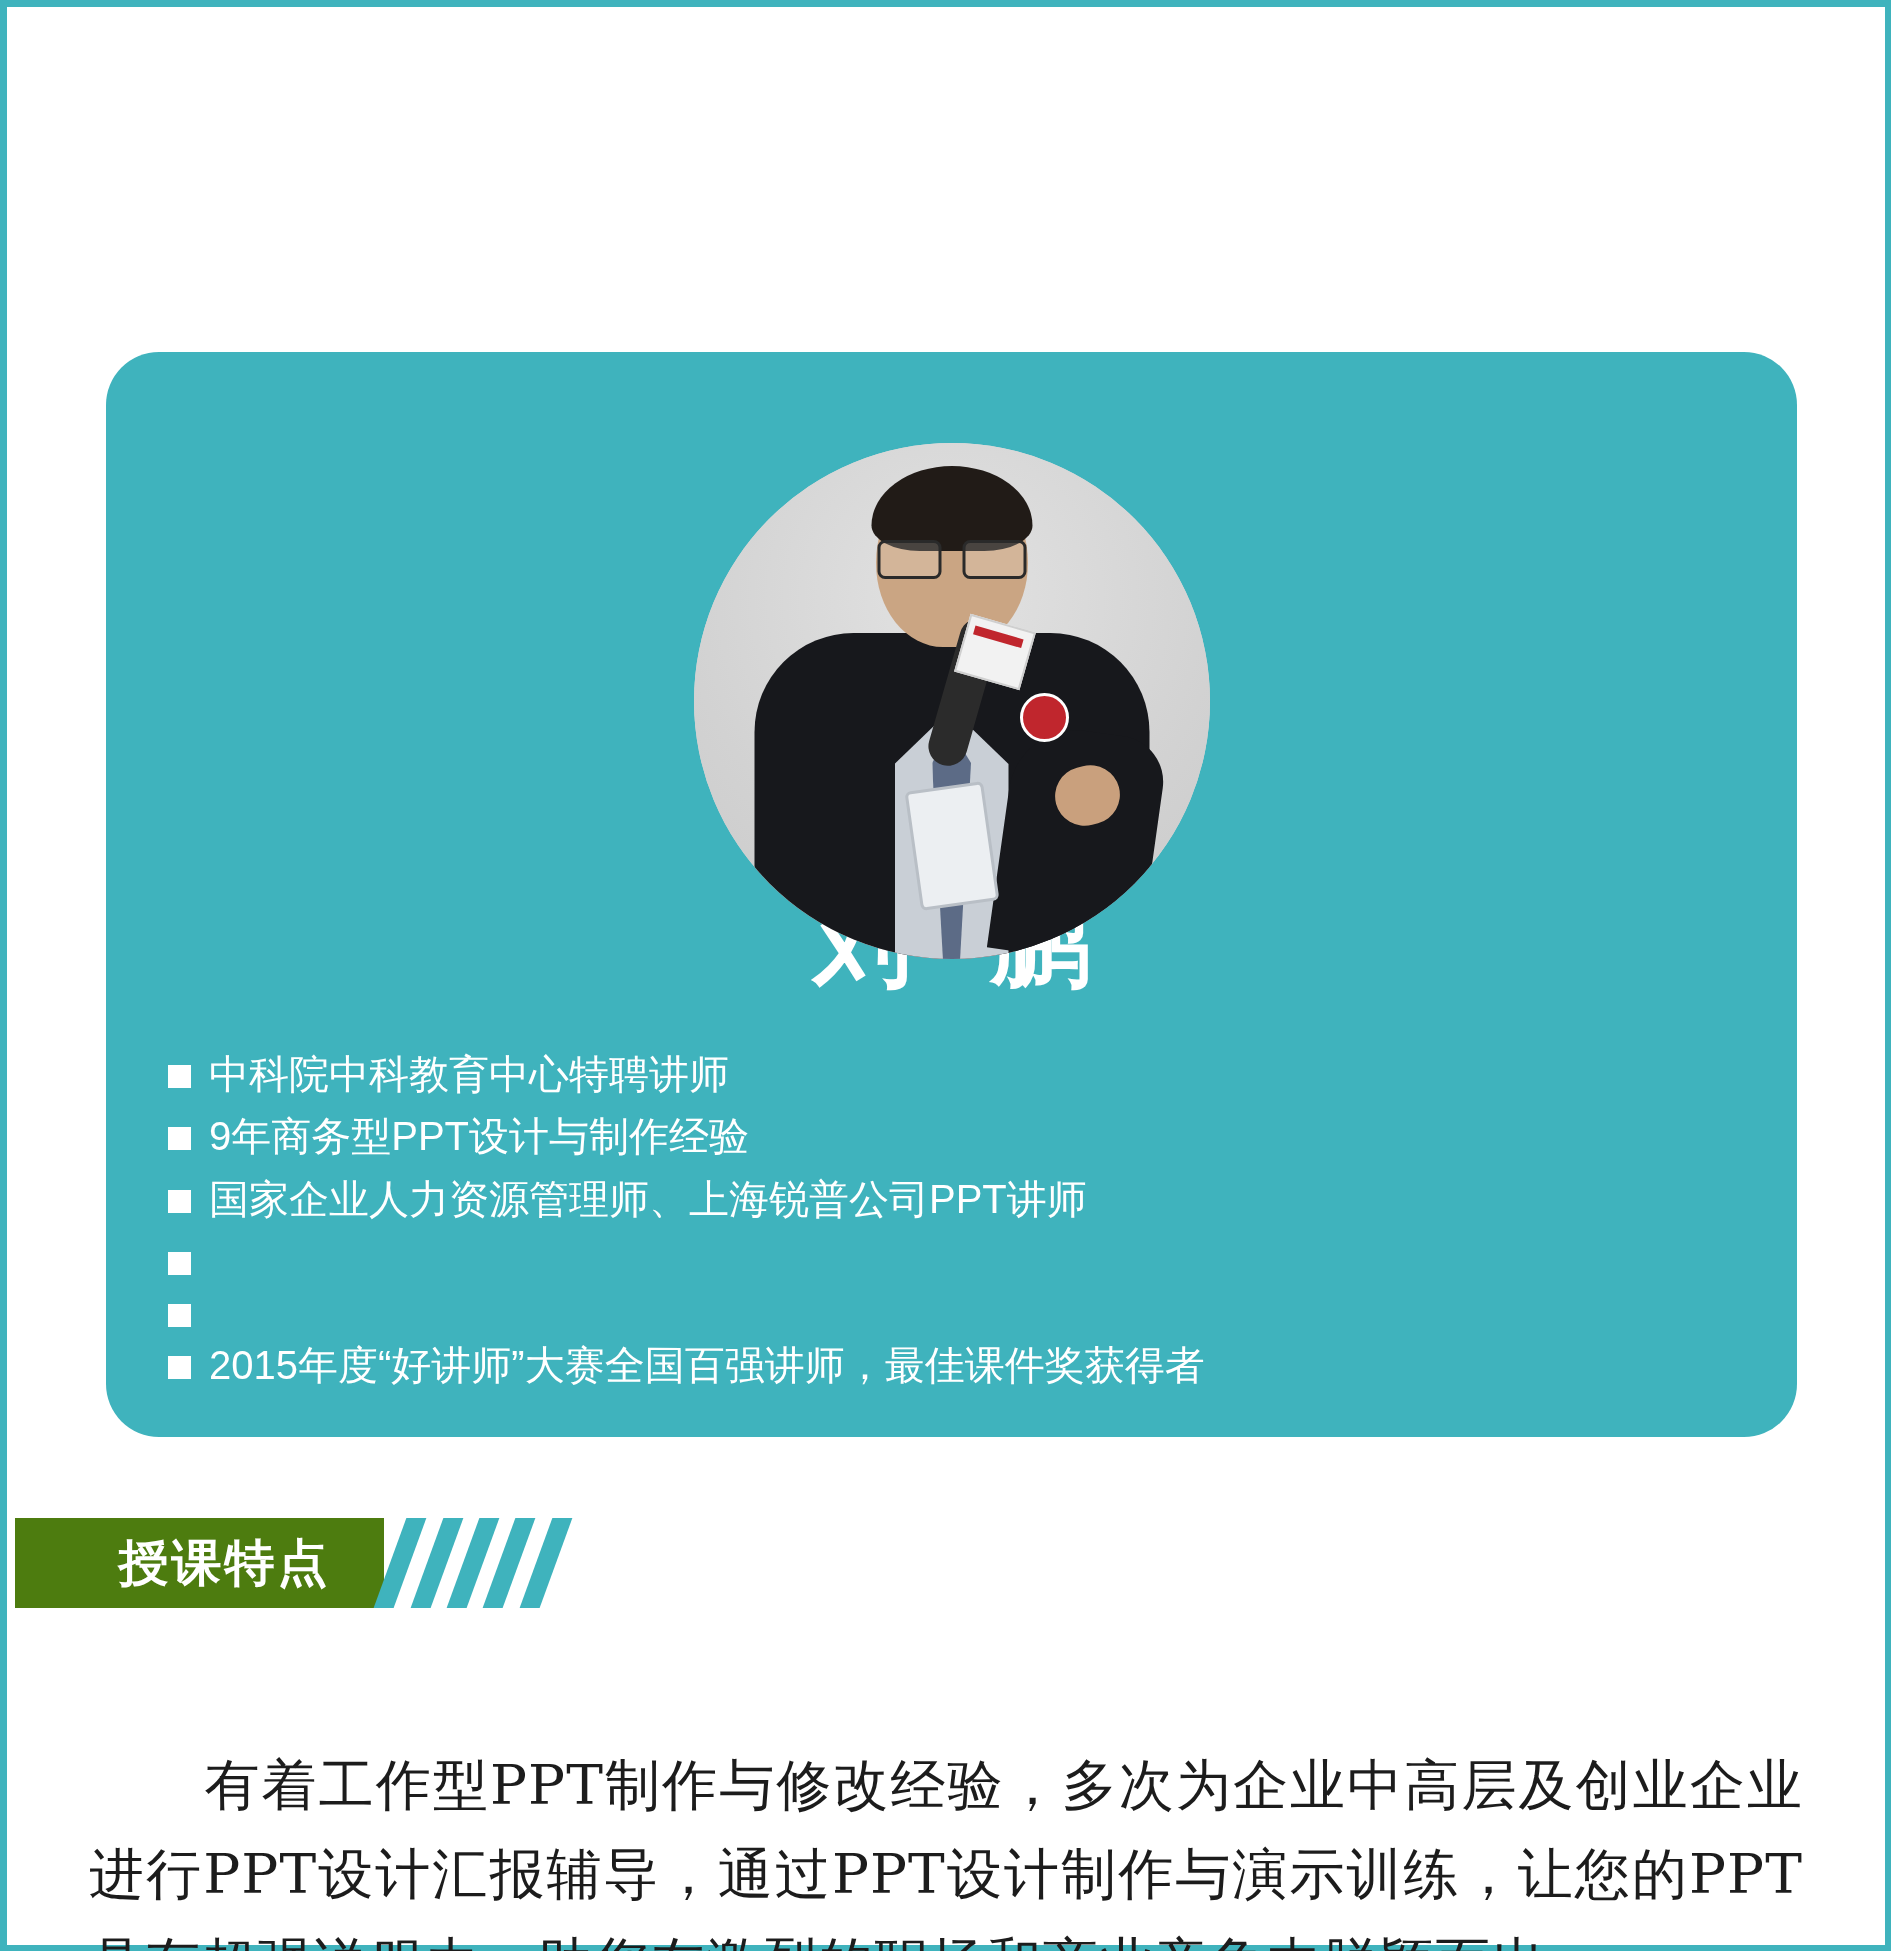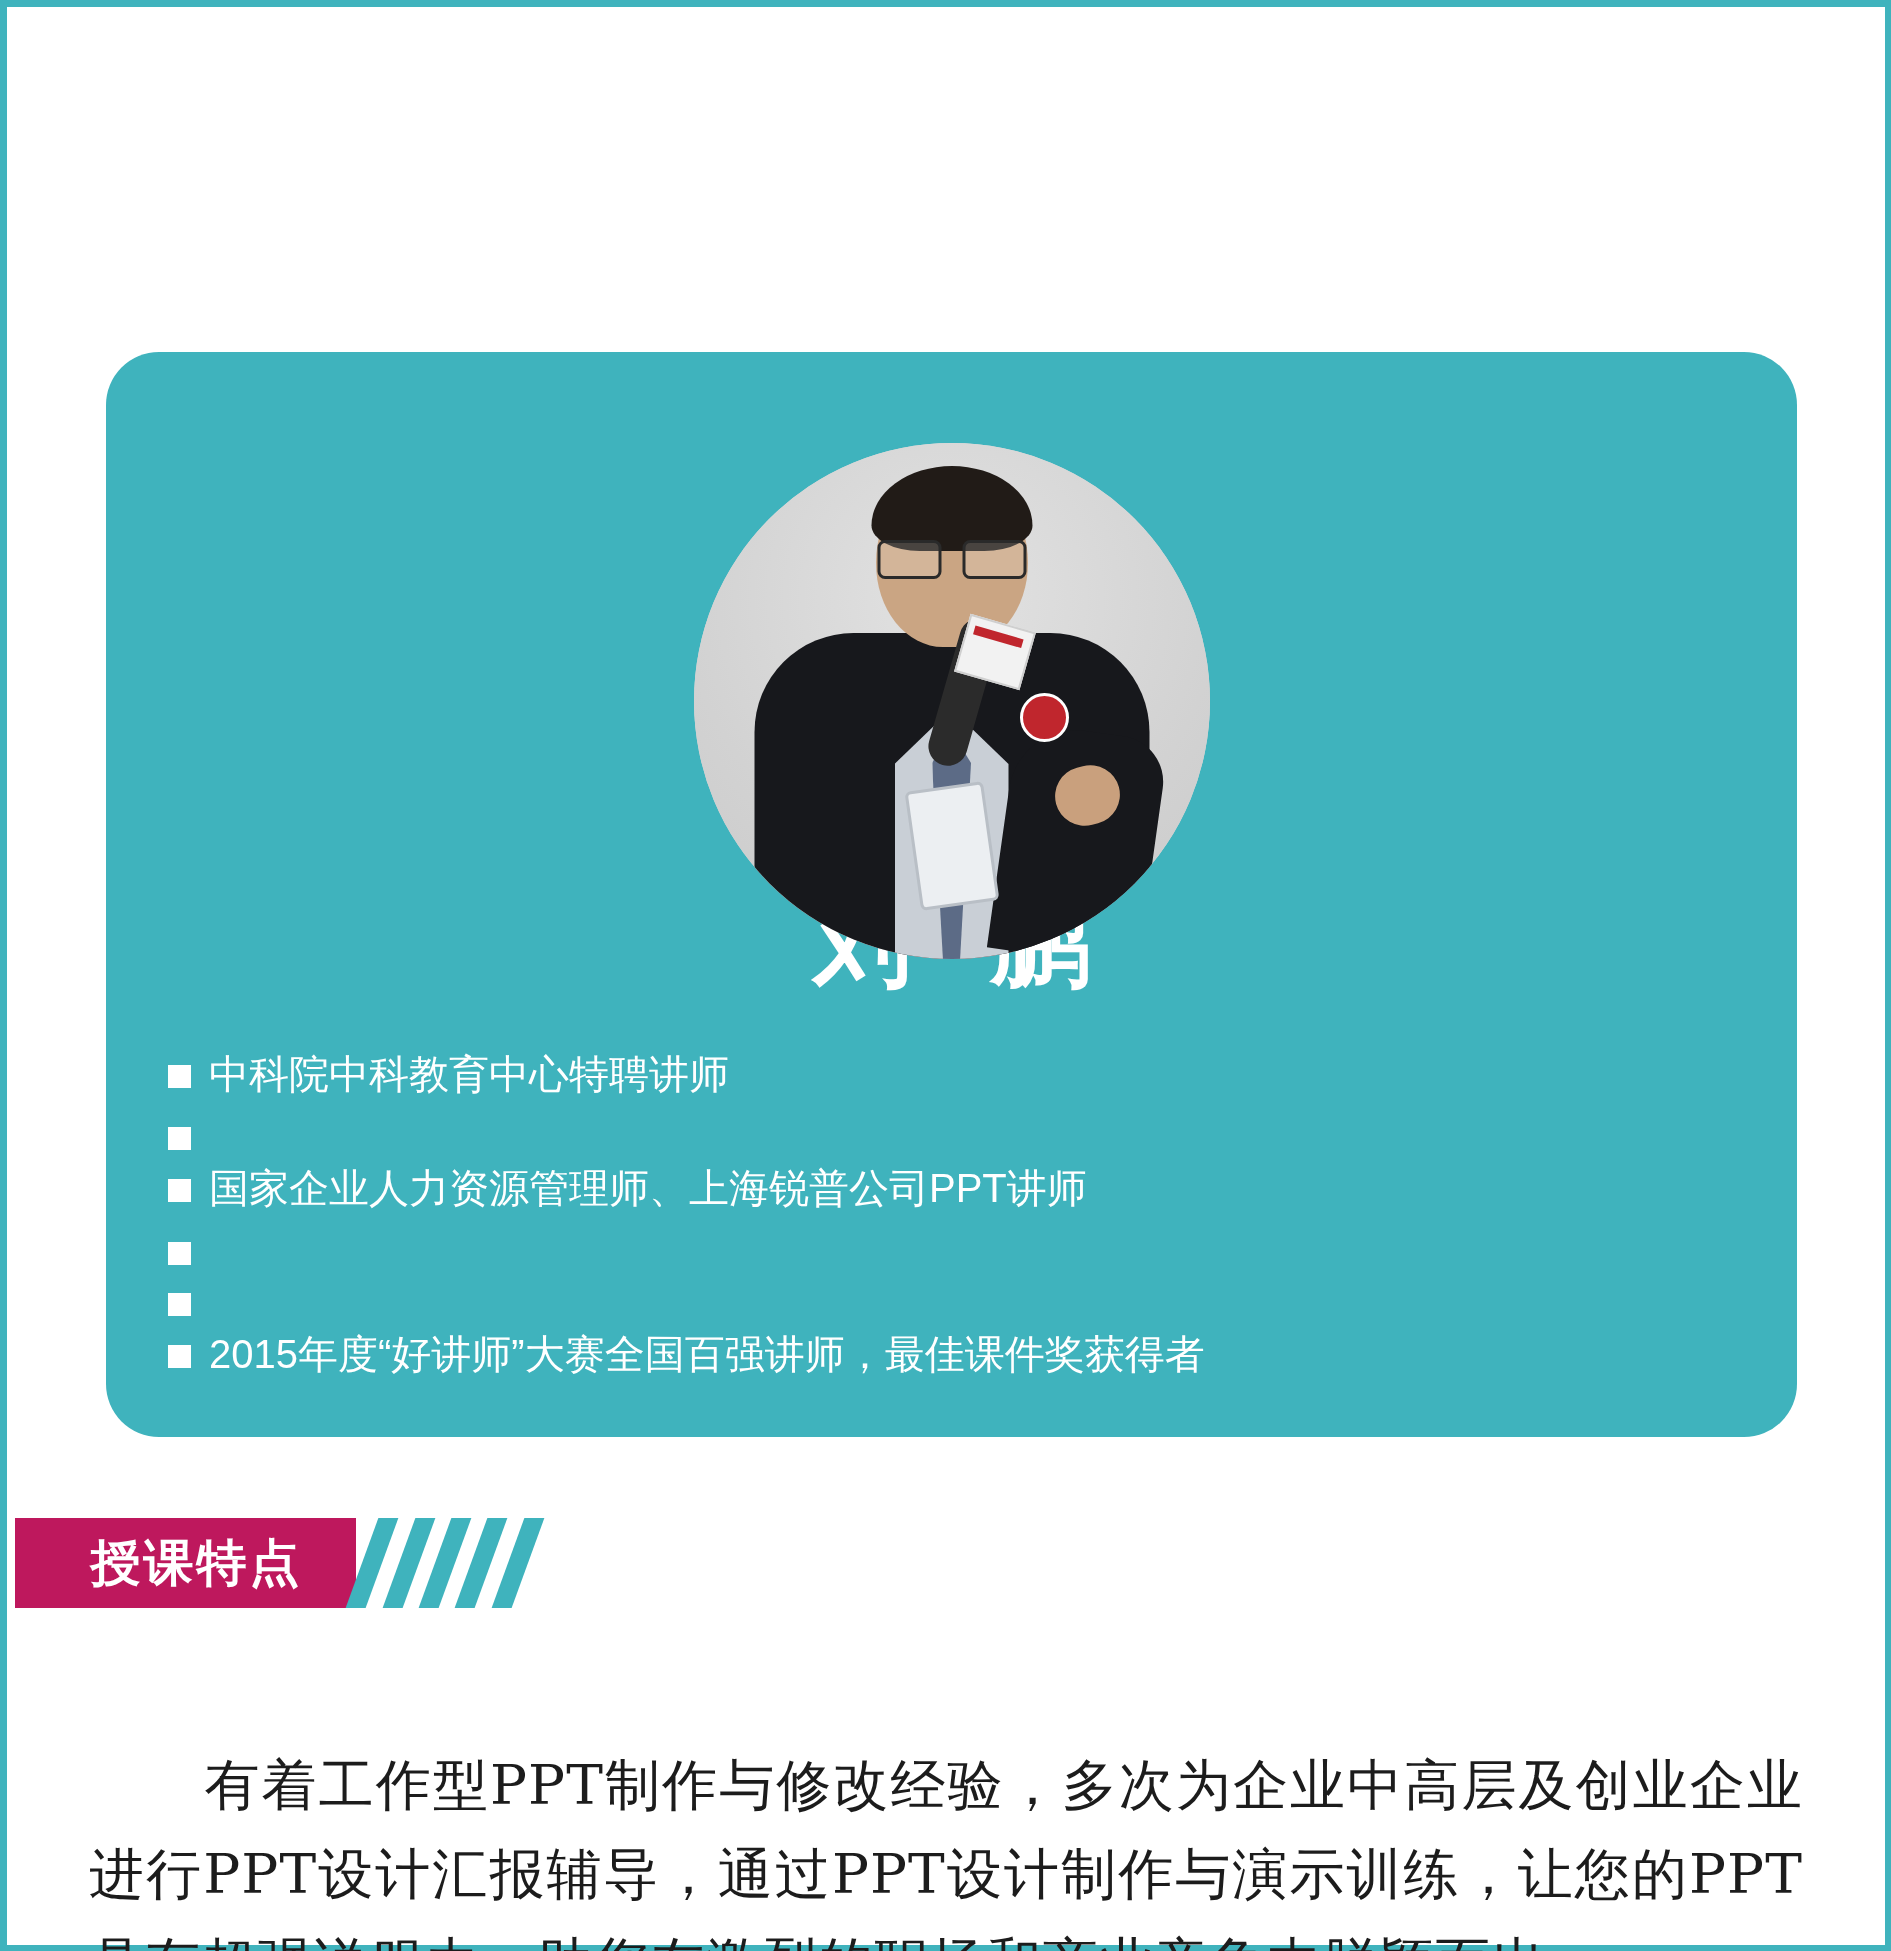--- a/index.html
+++ b/index.html
@@ -243,28 +243,28 @@
   
   .section-head {
     position: absolute;
     left: 7.6px;
     top: 1511px;
     height: 90px;
     display: flex;
     align-items: stretch;
   }
   .section-label {
-    background: #be185d;
+    background: #4d7c0f;
     color: #ffffff;
     font-size: 50px;
     font-weight: bold;
     letter-spacing: 0.06em;
     display: flex;
     align-items: center;
-    padding: 0 53px 0 76px;
+    padding: 0 53px 0 104px;
     font-family: "DejaVu Sans", "Liberation Sans", sans-serif;
   }
   .slashes {
     position: relative;
     width: 175px;
   }
   .slashes span {
     position: absolute;
     top: 0;
     width: 20px;
@@ -319,20 +319,21 @@
 
     <div class="name">刘 鹏</div>
 
     <div class="bullets">
       <div class="bullet-row">
         <span class="bullet-square"></span>
         <span class="bullet-text">中科院中科教育中心特聘讲师</span>
       </div>
       <div class="bullet-row">
         <span class="bullet-square"></span>
+        <span class="bullet-text">9年商务型PPT设计与制作经验</span>
       </div>
       <div class="bullet-row">
         <span class="bullet-square"></span>
         <span class="bullet-text">国家企业人力资源管理师、上海锐普公司PPT讲师</span>
       </div>
       <div class="bullet-row">
         <span class="bullet-square"></span>
       </div>
       <div class="bullet-row">
         <span class="bullet-square"></span>

